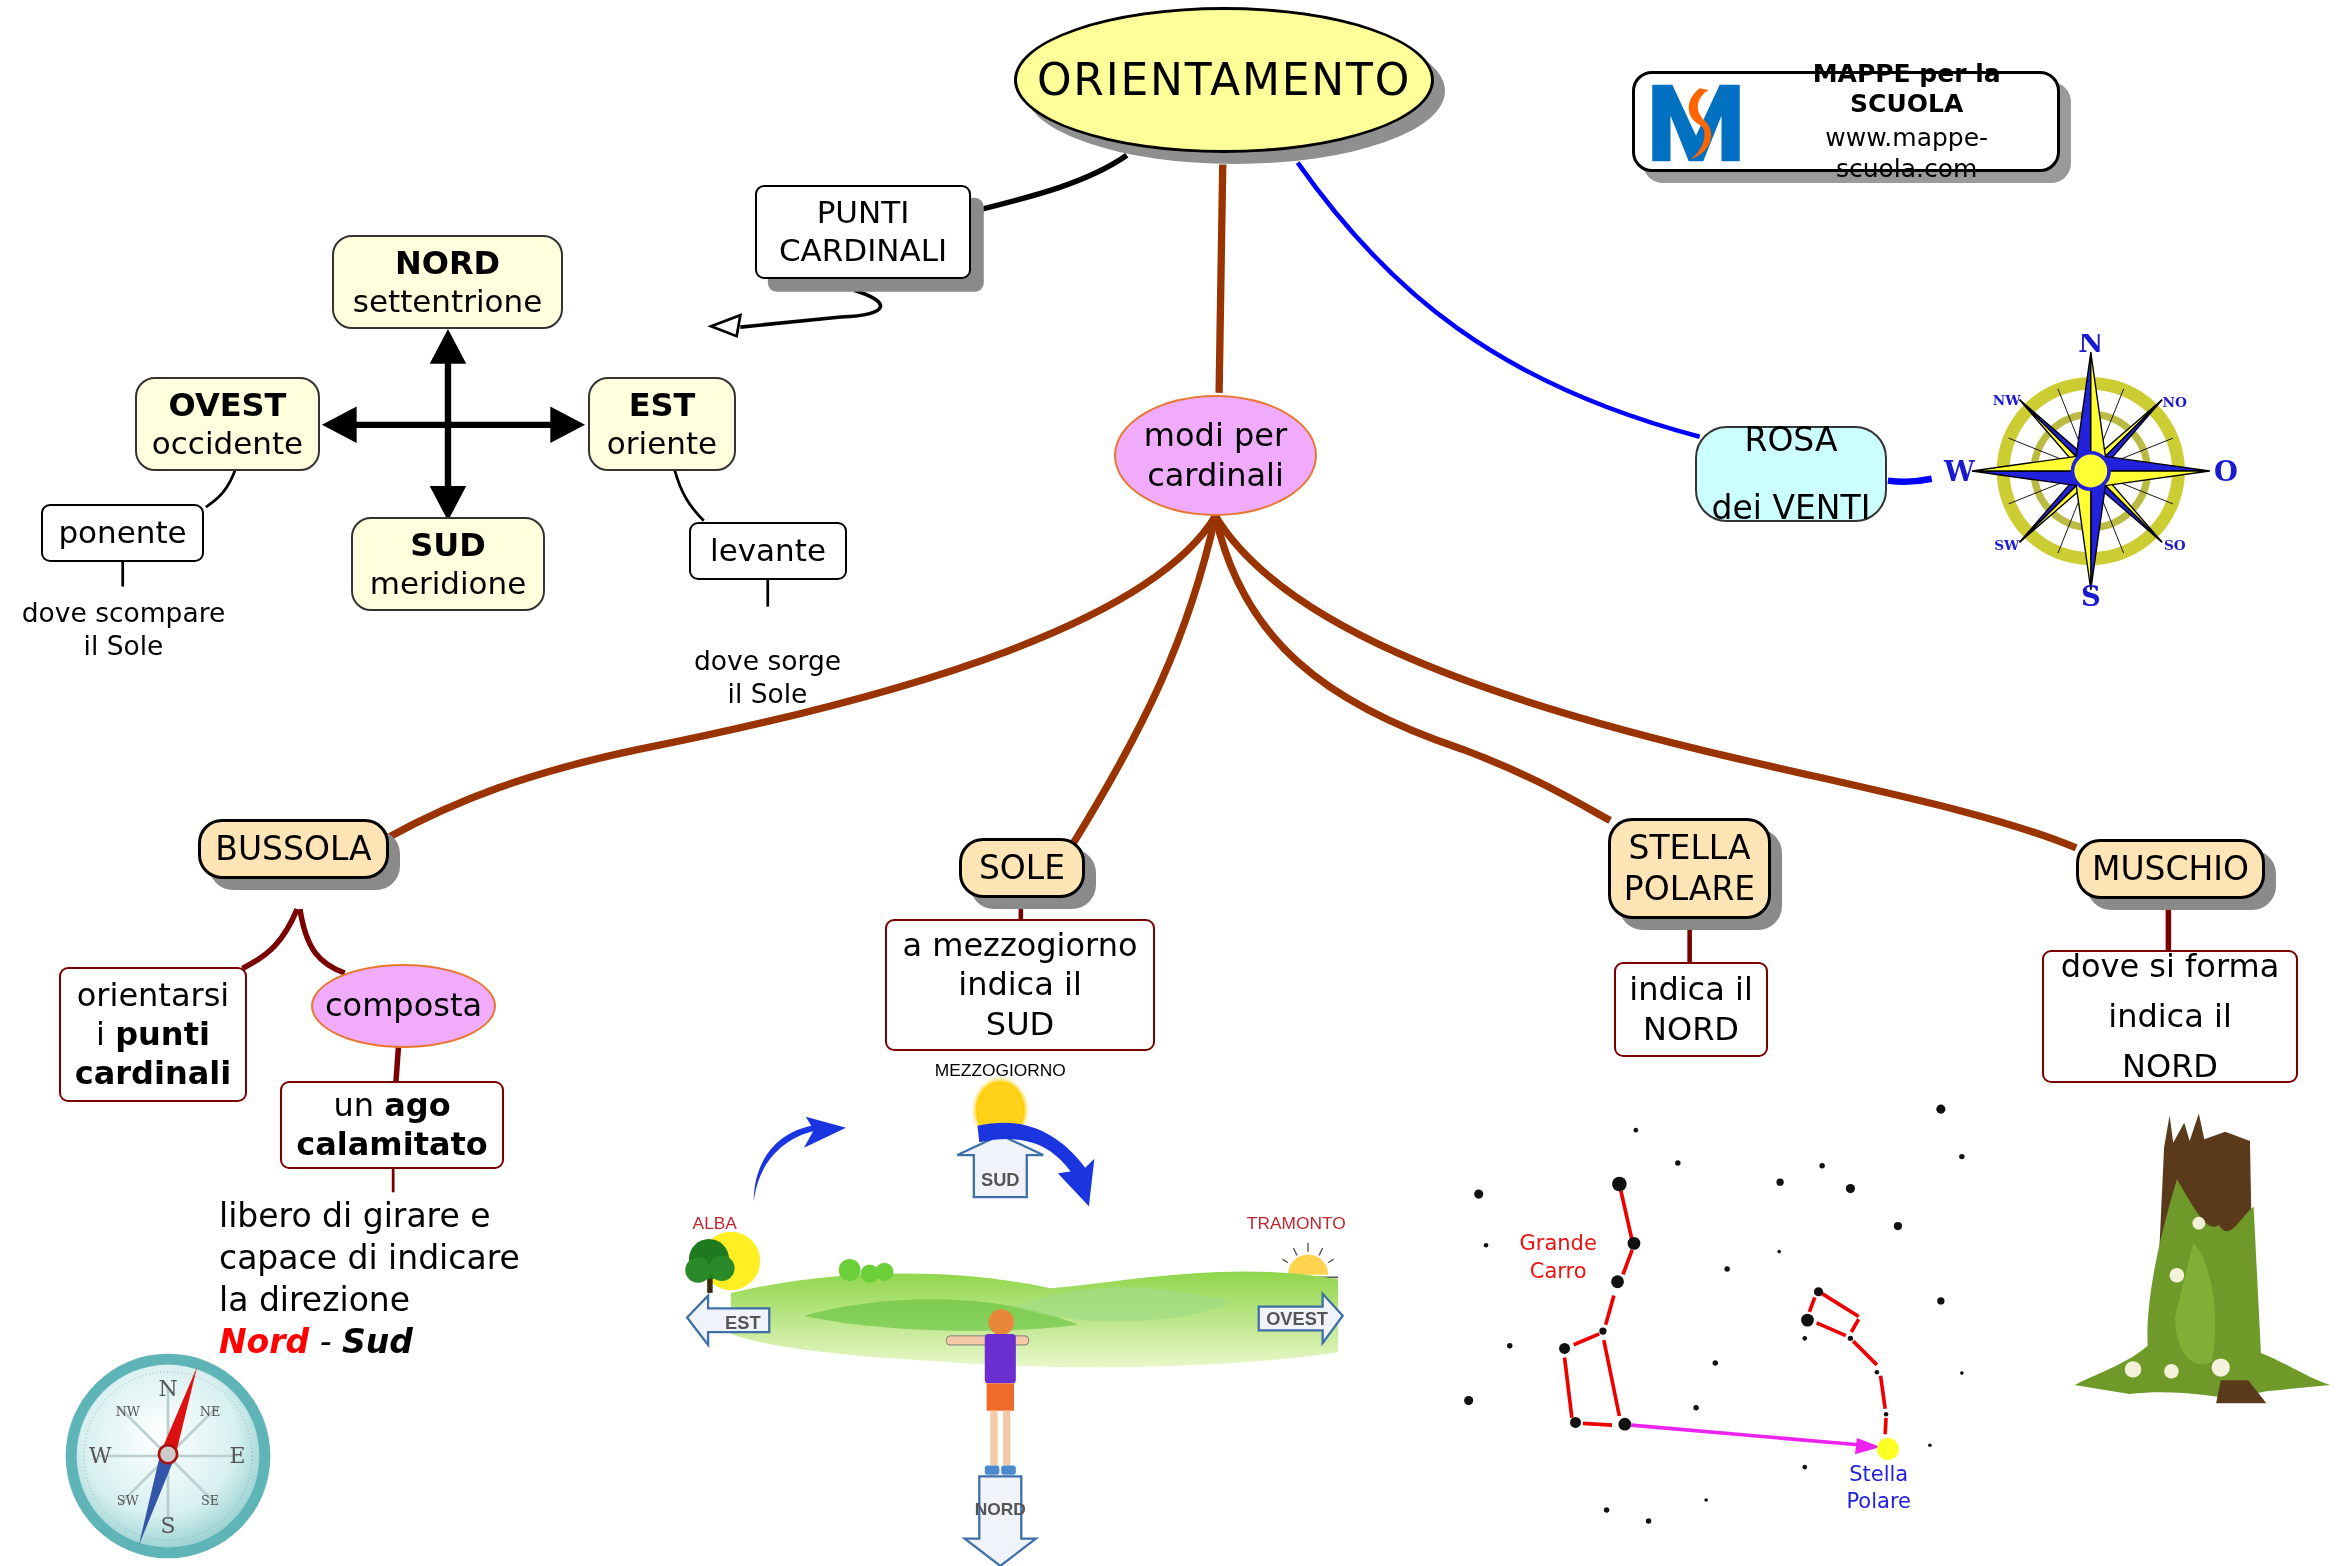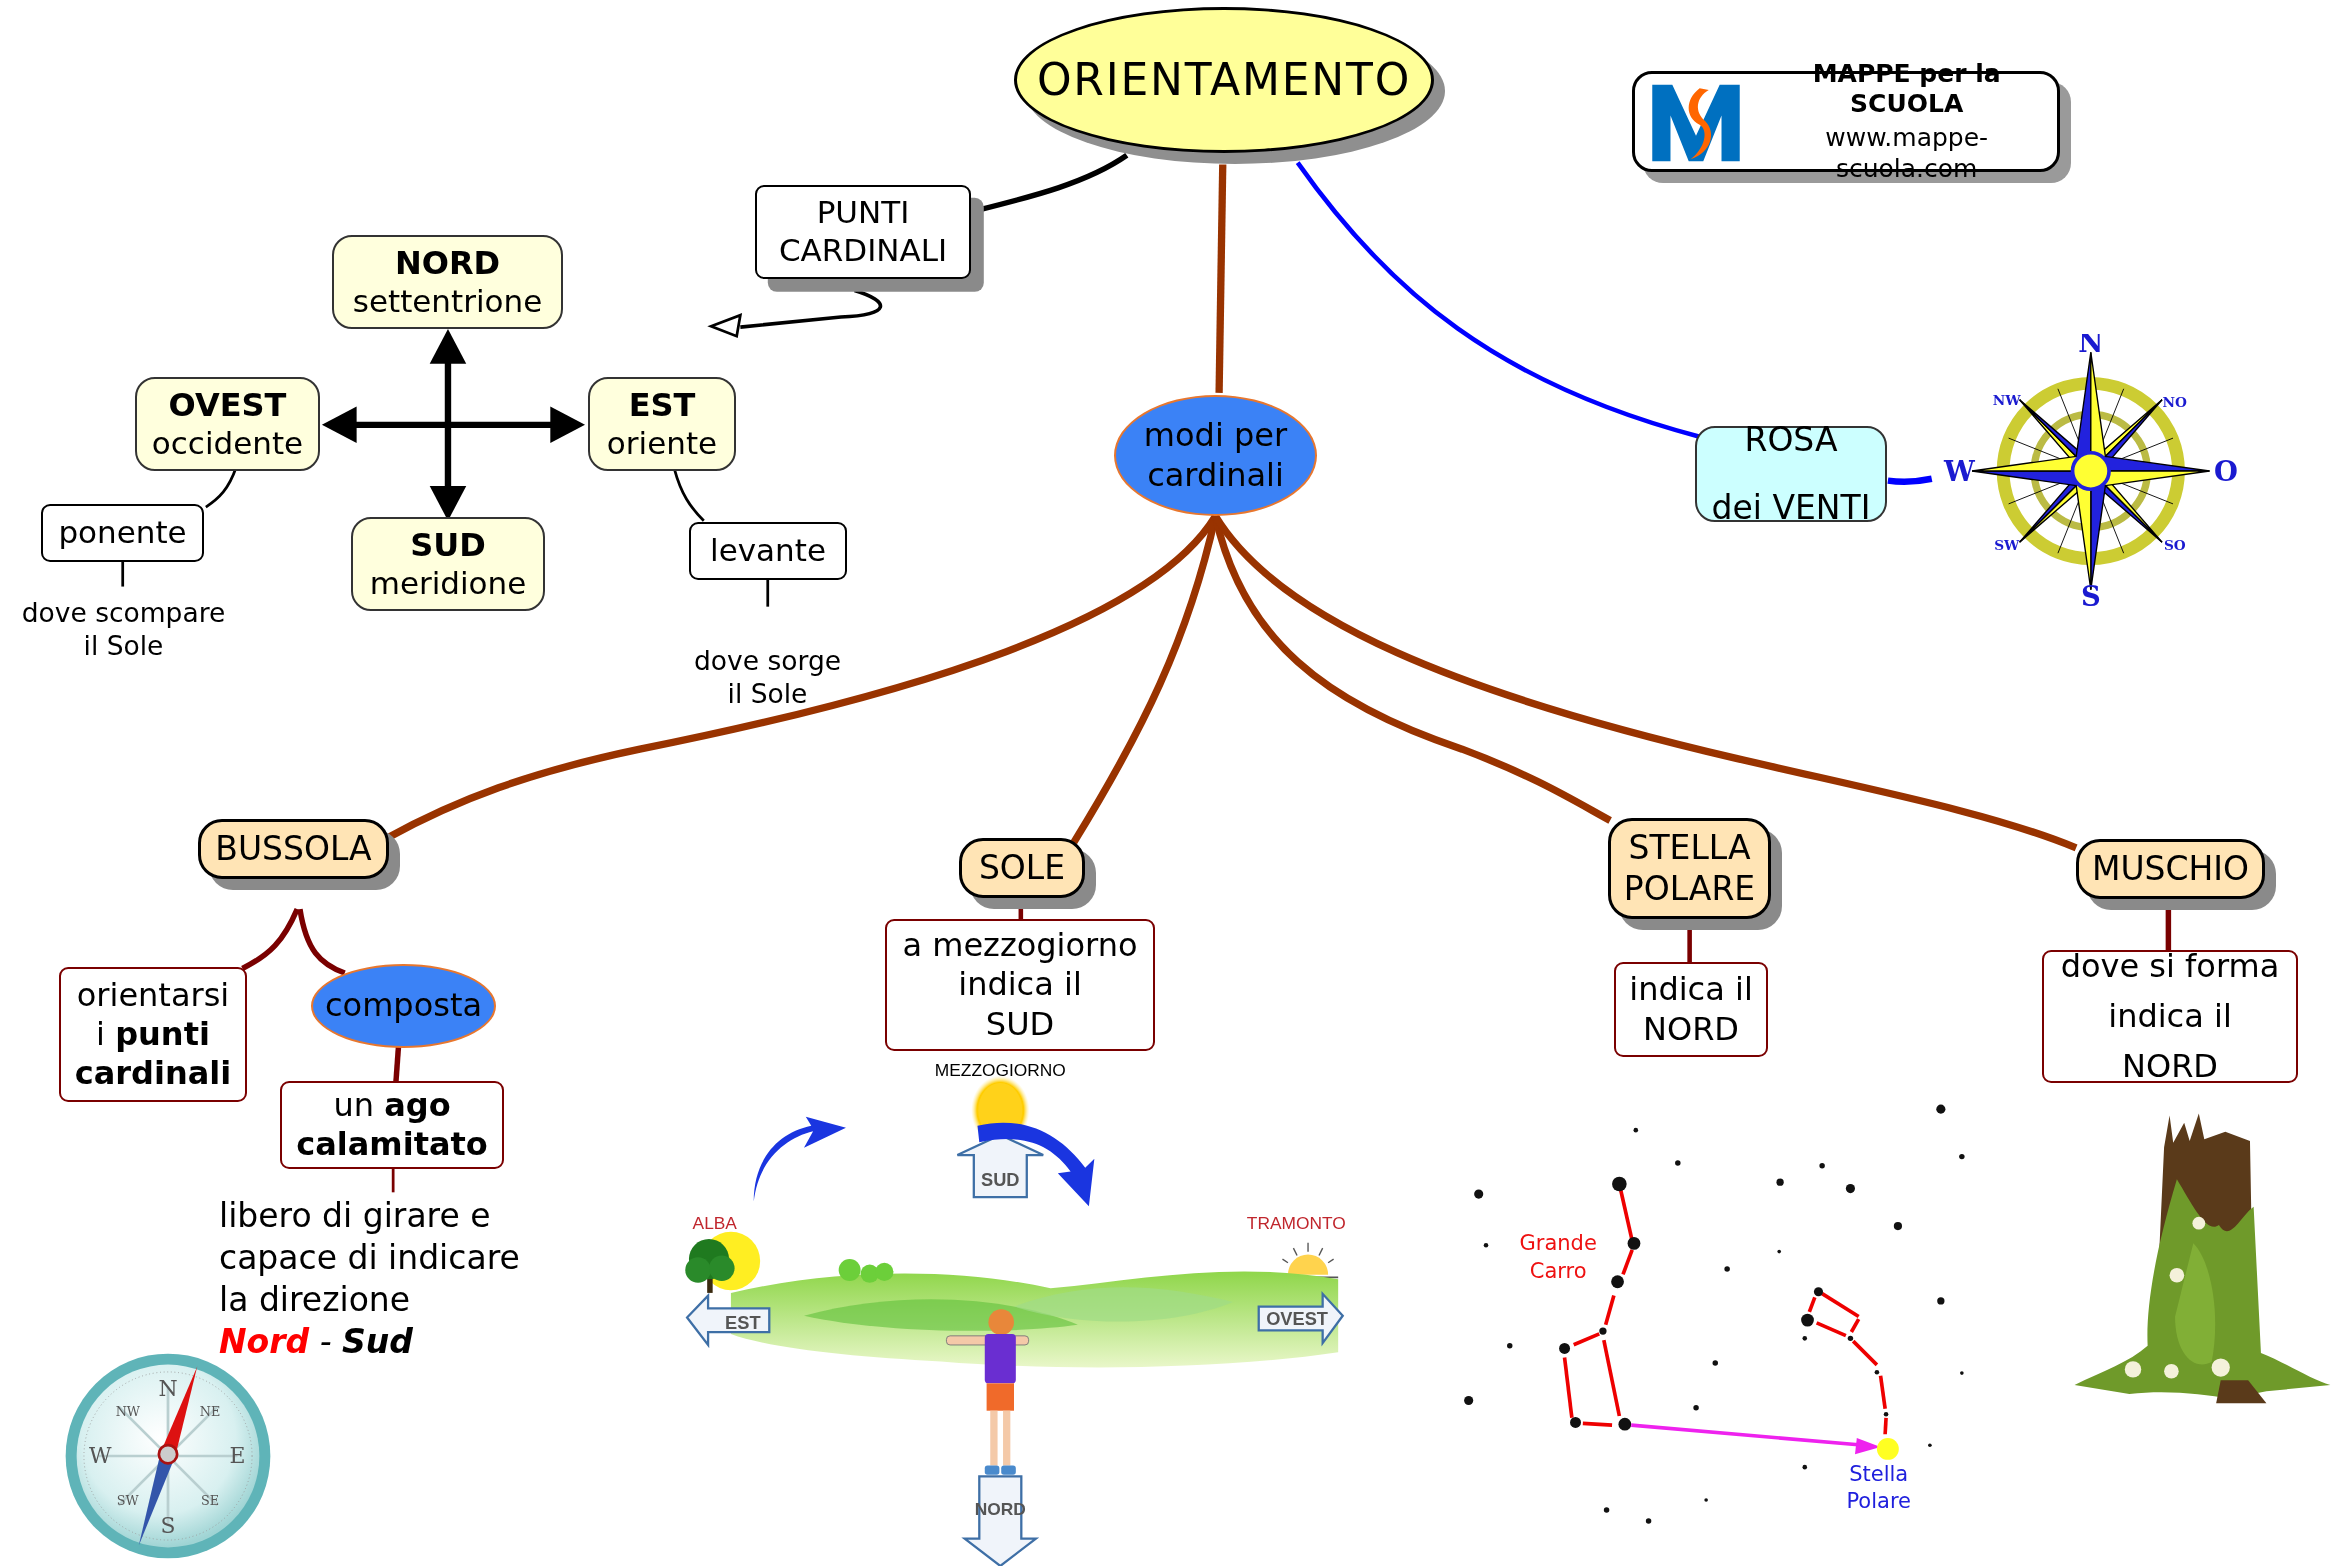--- a/index.html
+++ b/index.html
@@ -33,22 +33,22 @@
   #brand .logo { width: 88px; height: 82px; position: relative; margin-right: 16.4px; }
   #brand .txt { display: flex; flex-direction: column; align-items: flex-start; }
   #brand .t1 { font-weight: bold; font-size: 25px; }
   #brand .t2 { font-size: 25px; margin-top: 3.7px; }
 
   .plain-box { background: #fff; border: 2.7px solid #000; border-radius: 9.1px; font-size: 31px; }
   .yellow-box { background: #ffffdd; border: 2.7px solid #333; border-radius: 20px; font-size: 31px; }
   .yellow-box b { font-size: 32px; }
   .tan-box { background: #ffe4b5; border: 3.7px solid #000; border-radius: 24px; font-size: 33px; box-shadow: 11px 11px 0 #8a8a8a; }
   .red-box { background: #fff; border: 2.7px solid #7a0000; border-radius: 9.1px; font-size: 32px; }
-  .orange-ellipse { background: #3b82f6; border: 2.7px solid #e8772e; border-radius: 50%; font-size: 32px; }
-  .cyan-box { background: #ccffff; border: 2.7px solid #333; border-radius: 20px; font-size: 33px; gap: 28px; }
+  .orange-ellipse { background: #f0abfc; border: 2.7px solid #e8772e; border-radius: 50%; font-size: 32px; }
+  .cyan-box { background: #ccffff; border: 2.7px solid #333; border-radius: 32px; font-size: 33px; gap: 28px; }
   .free-text { font-size: 26.5px; text-align: center; line-height: 1.25; position: absolute; }
   .free-big { font-size: 33px; text-align: left; line-height: 1.27; position: absolute; }
 
   .illus { position: absolute; }
 </style>
 </head>
 <body>
 
 <svg id="links" viewBox="0 0 2566 1714">
 

